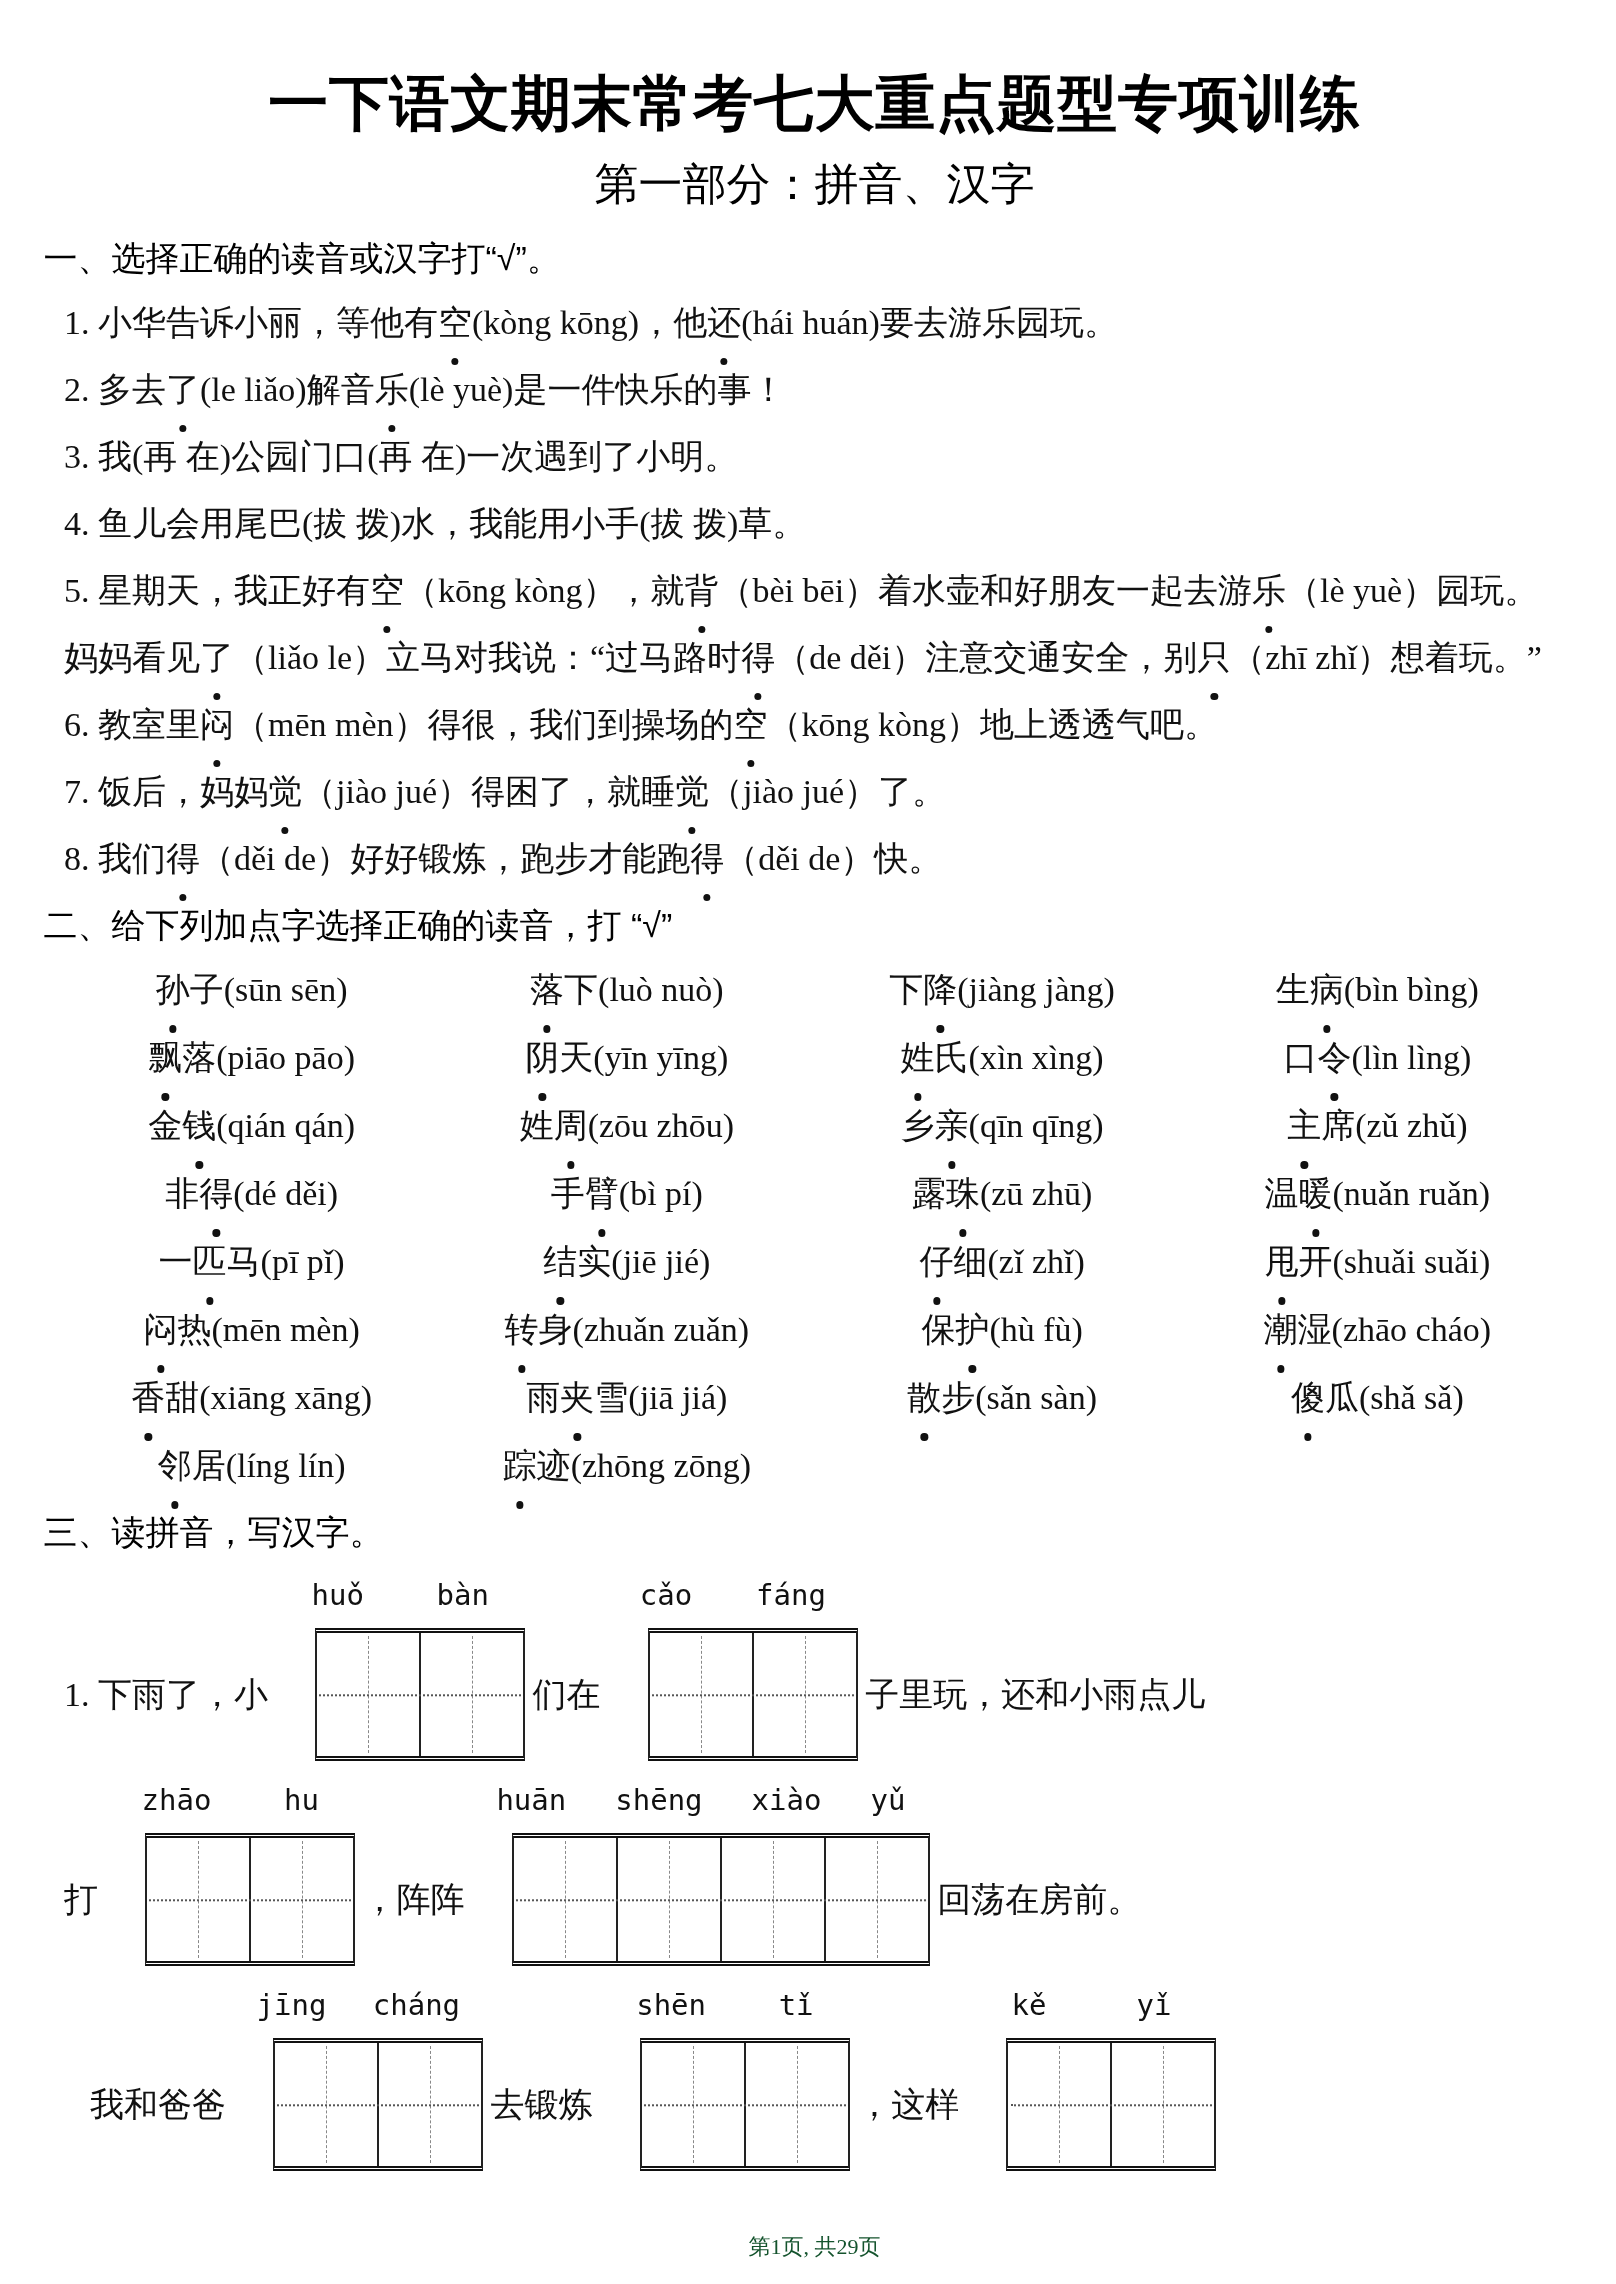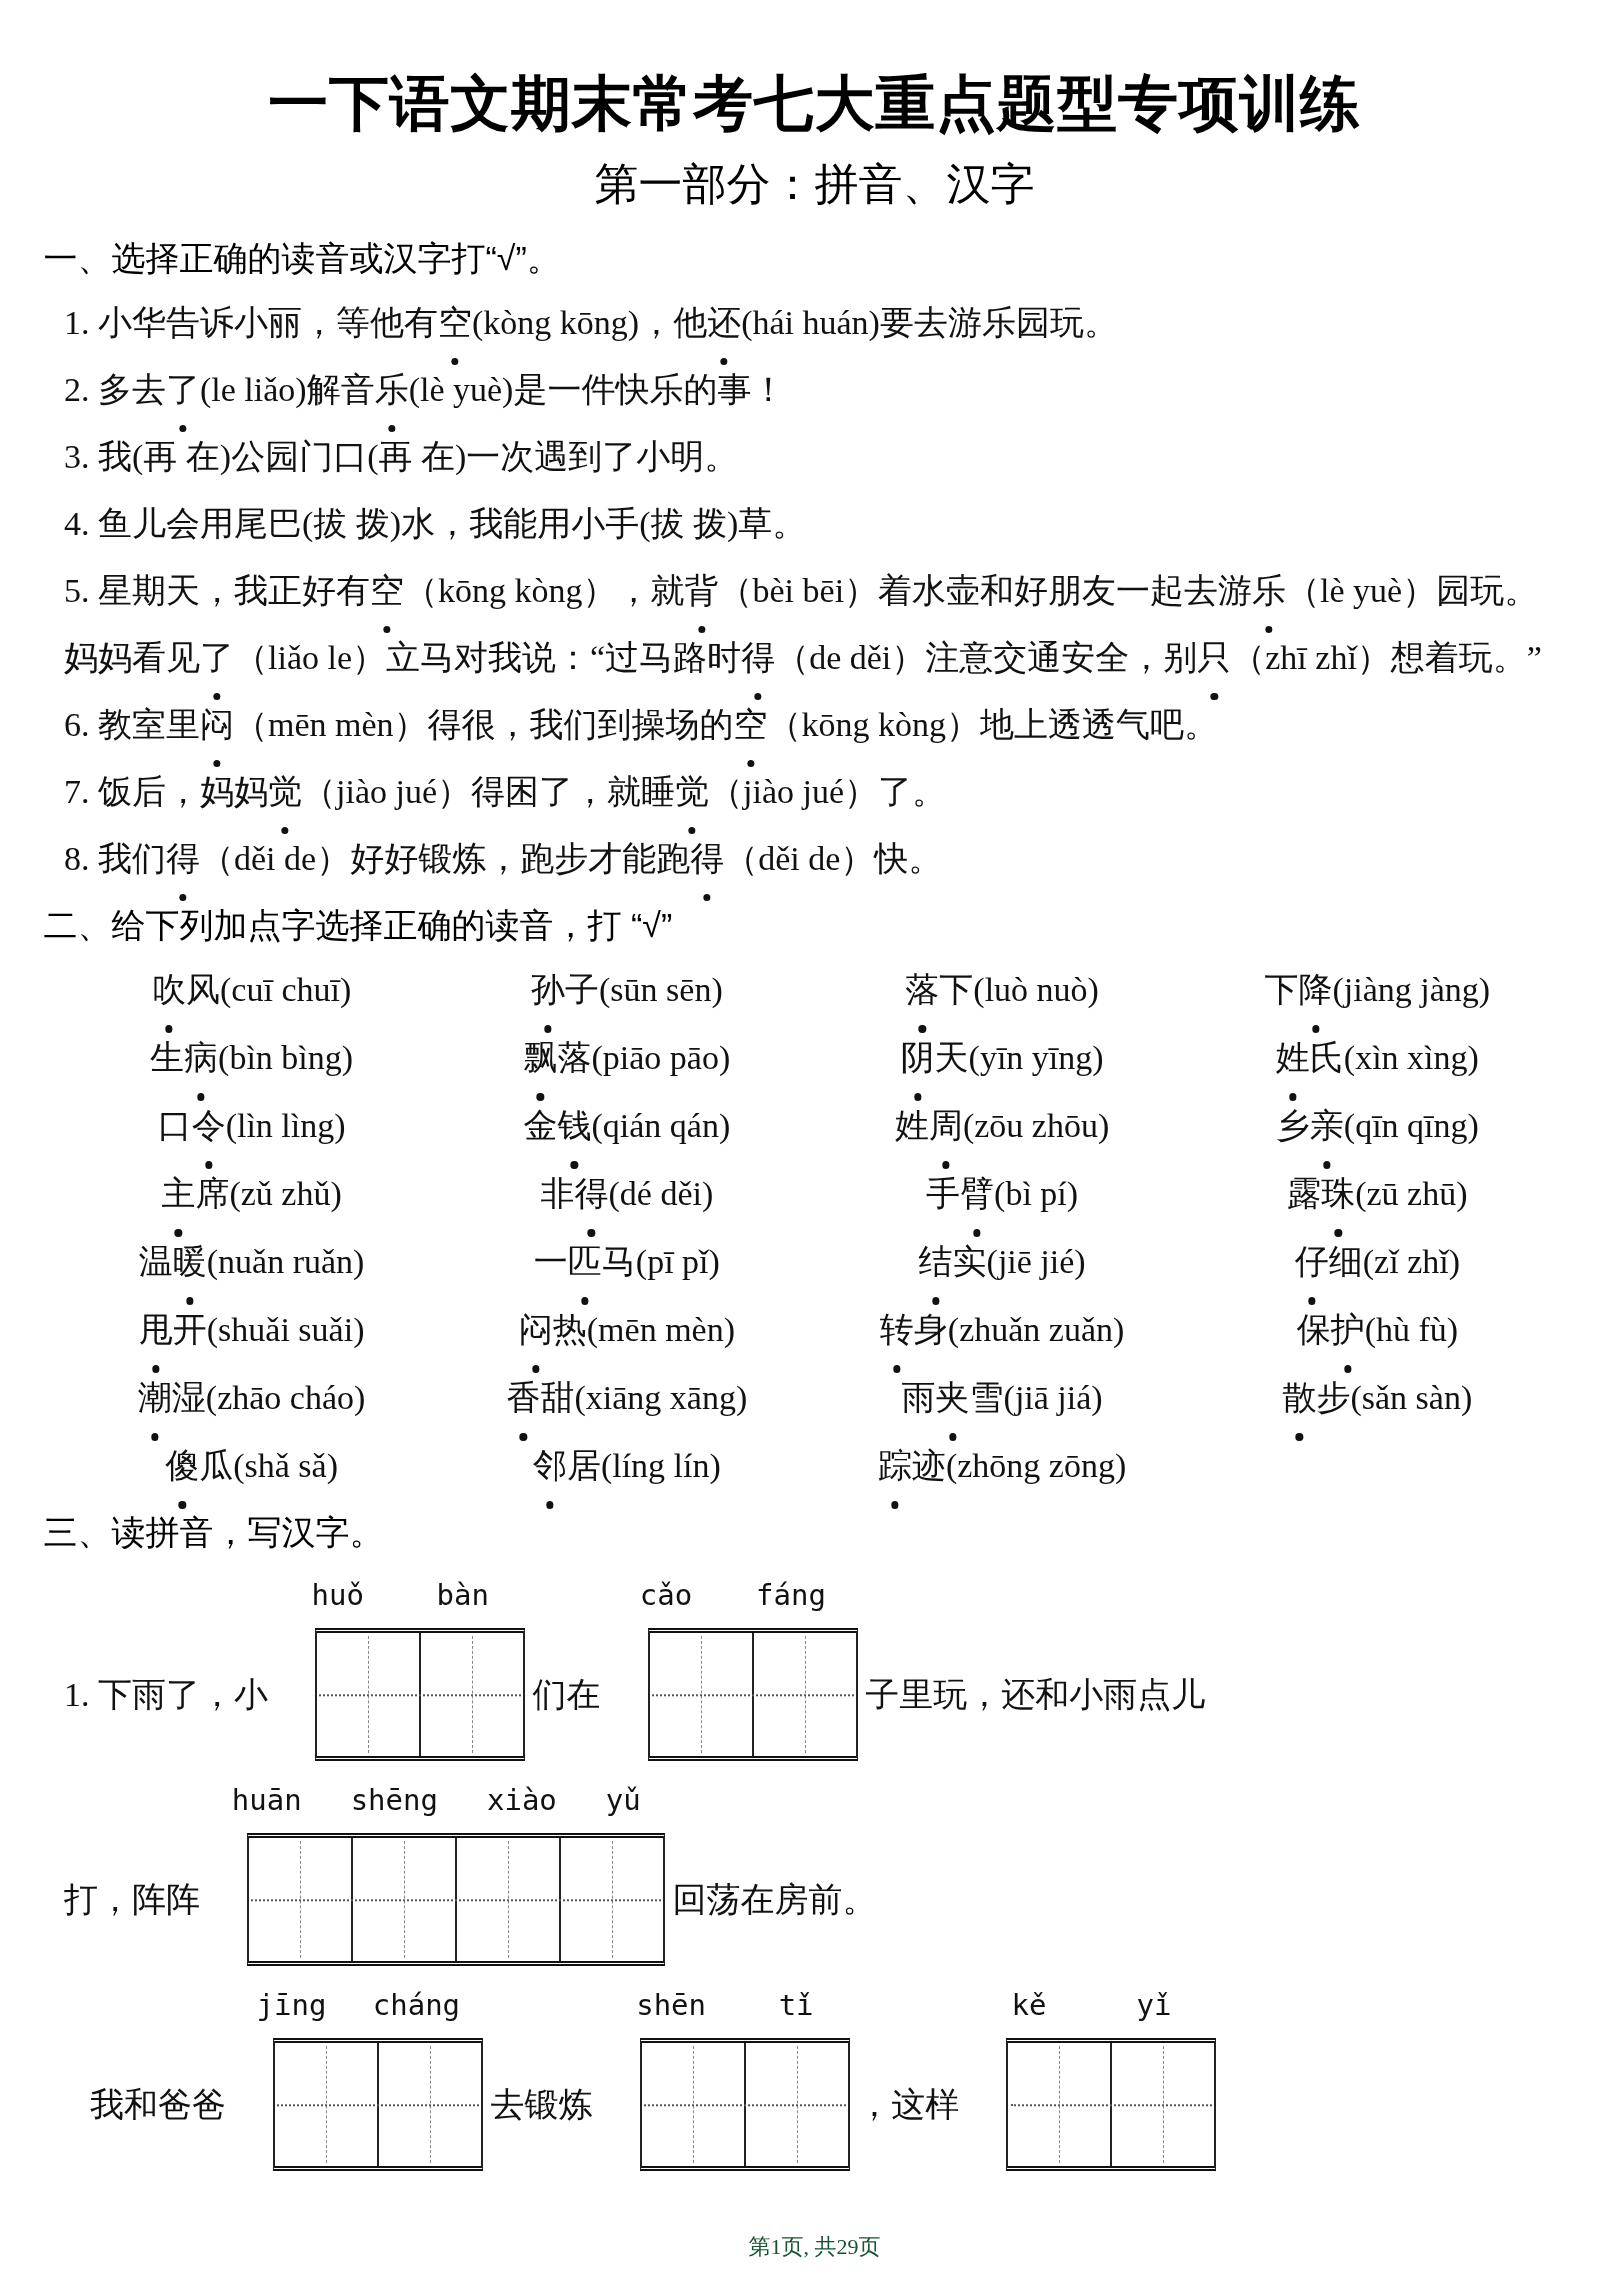--- a/index.html
+++ b/index.html
@@ -84,21 +84,20 @@
       <p class="s1-item">3. 我(再   在)公园门口(再   在)一次遇到了小明。</p>
       <p class="s1-item">4. 鱼儿会用尾巴(拔   拨)水，我能用小手(拔   拨)草。</p>
       <p class="s1-item">5. 星期天，我正好有<span class="dot">空</span>（kōng  kòng），就<span class="dot">背</span>（bèi  bēi）着水壶和好朋友一起去游<span class="dot">乐</span>（lè  yuè）园玩。妈妈看见<span class="dot">了</span>（liǎo  le）立马对我说：“过马路时<span class="dot">得</span>（de  děi）注意交通安全，别<span class="dot">只</span>（zhī zhǐ）想着玩。”</p>
       <p class="s1-item">6. 教室里<span class="dot">闷</span>（mēn  mèn）得很，我们到操场的<span class="dot">空</span>（kōng  kòng）地上透透气吧。</p>
       <p class="s1-item">7. 饭后，妈妈<span class="dot">觉</span>（jiào  jué）得困了，就睡<span class="dot">觉</span>（jiào  jué）了。</p>
       <p class="s1-item">8. 我们<span class="dot">得</span>（děi  de）好好锻炼，跑步才能跑<span class="dot">得</span>（děi  de）快。</p>
     </div>
 
   <div class="sec-h">二、给下列加点字选择正确的读音，打 “√”</div>
   <div id="s2" class="words">
-      <span class="word"><span class="dot">吹</span>风(cuī chuī)</span>
       <span class="word"><span class="dot">孙</span>子(sūn sēn)</span>
       <span class="word"><span class="dot">落</span>下(luò nuò)</span>
       <span class="word">下<span class="dot">降</span>(jiàng jàng)</span>
       <span class="word">生<span class="dot">病</span>(bìn bìng)</span>
       <span class="word"><span class="dot">飘</span>落(piāo pāo)</span>
       <span class="word"><span class="dot">阴</span>天(yīn yīng)</span>
       <span class="word"><span class="dot">姓</span>氏(xìn xìng)</span>
       <span class="word">口<span class="dot">令</span>(lìn lìng)</span>
       <span class="word">金<span class="dot">钱</span>(qián qán)</span>
       <span class="word">姓<span class="dot">周</span>(zōu zhōu)</span>
@@ -146,20 +145,30 @@
           </div>
           <div class="wbox">
             <div class="wcell"></div>
             <div class="wcell"></div>
           </div>
         </div>
         <span class="txt">子里玩，还和小雨点儿</span>
       </div>
       <div class="s3-row" style="padding-left: 0px;">
         <span class="txt">打</span>
+        <div class="ggroup">
+          <div class="pinyin-label">
+            <span>zhāo</span>
+            <span>hu</span>
+          </div>
+          <div class="wbox">
+            <div class="wcell"></div>
+            <div class="wcell"></div>
+          </div>
+        </div>
         <span class="txt">，阵阵</span>
         <div class="ggroup">
           <div class="pinyin-label">
             <span>huān</span>
             <span>shēng</span>
             <span>xiào</span>
             <span>yǔ</span>
           </div>
           <div class="wbox">
             <div class="wcell"></div>

